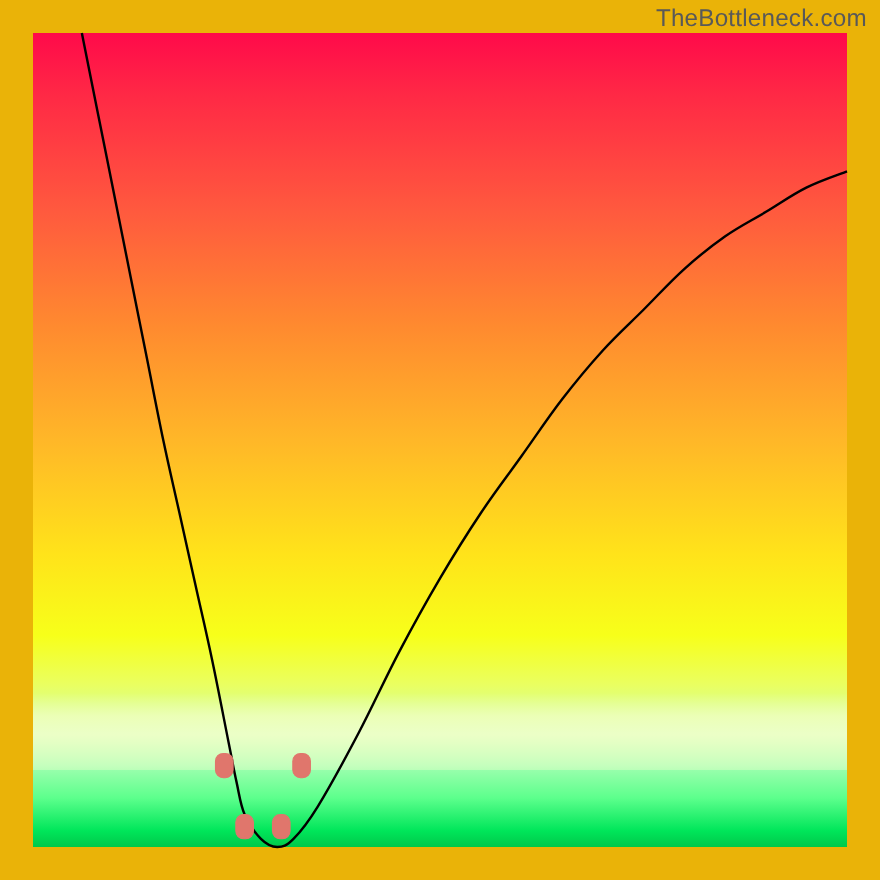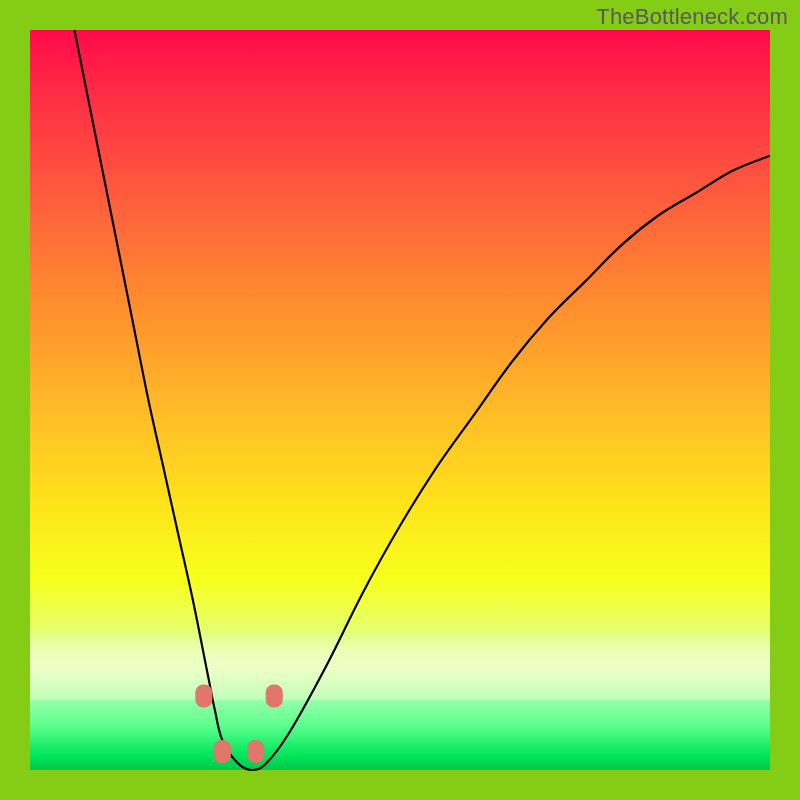--- a/index.html
+++ b/index.html
@@ -10,21 +10,21 @@
     overflow: hidden;
     background: #000;
     font-family: Arial, Helvetica, sans-serif;
   }
   .frame {
     position: absolute;
     top: 0;
     left: 0;
     width: 800px;
     height: 800px;
-    background: #84cc16;
+    background: #eab308;
   }
   .plot {
     position: absolute;
     top: 30px;
     left: 30px;
     width: 740px;
     height: 740px;
     background: linear-gradient(
       to bottom,
       #ff0a4a 0%,

